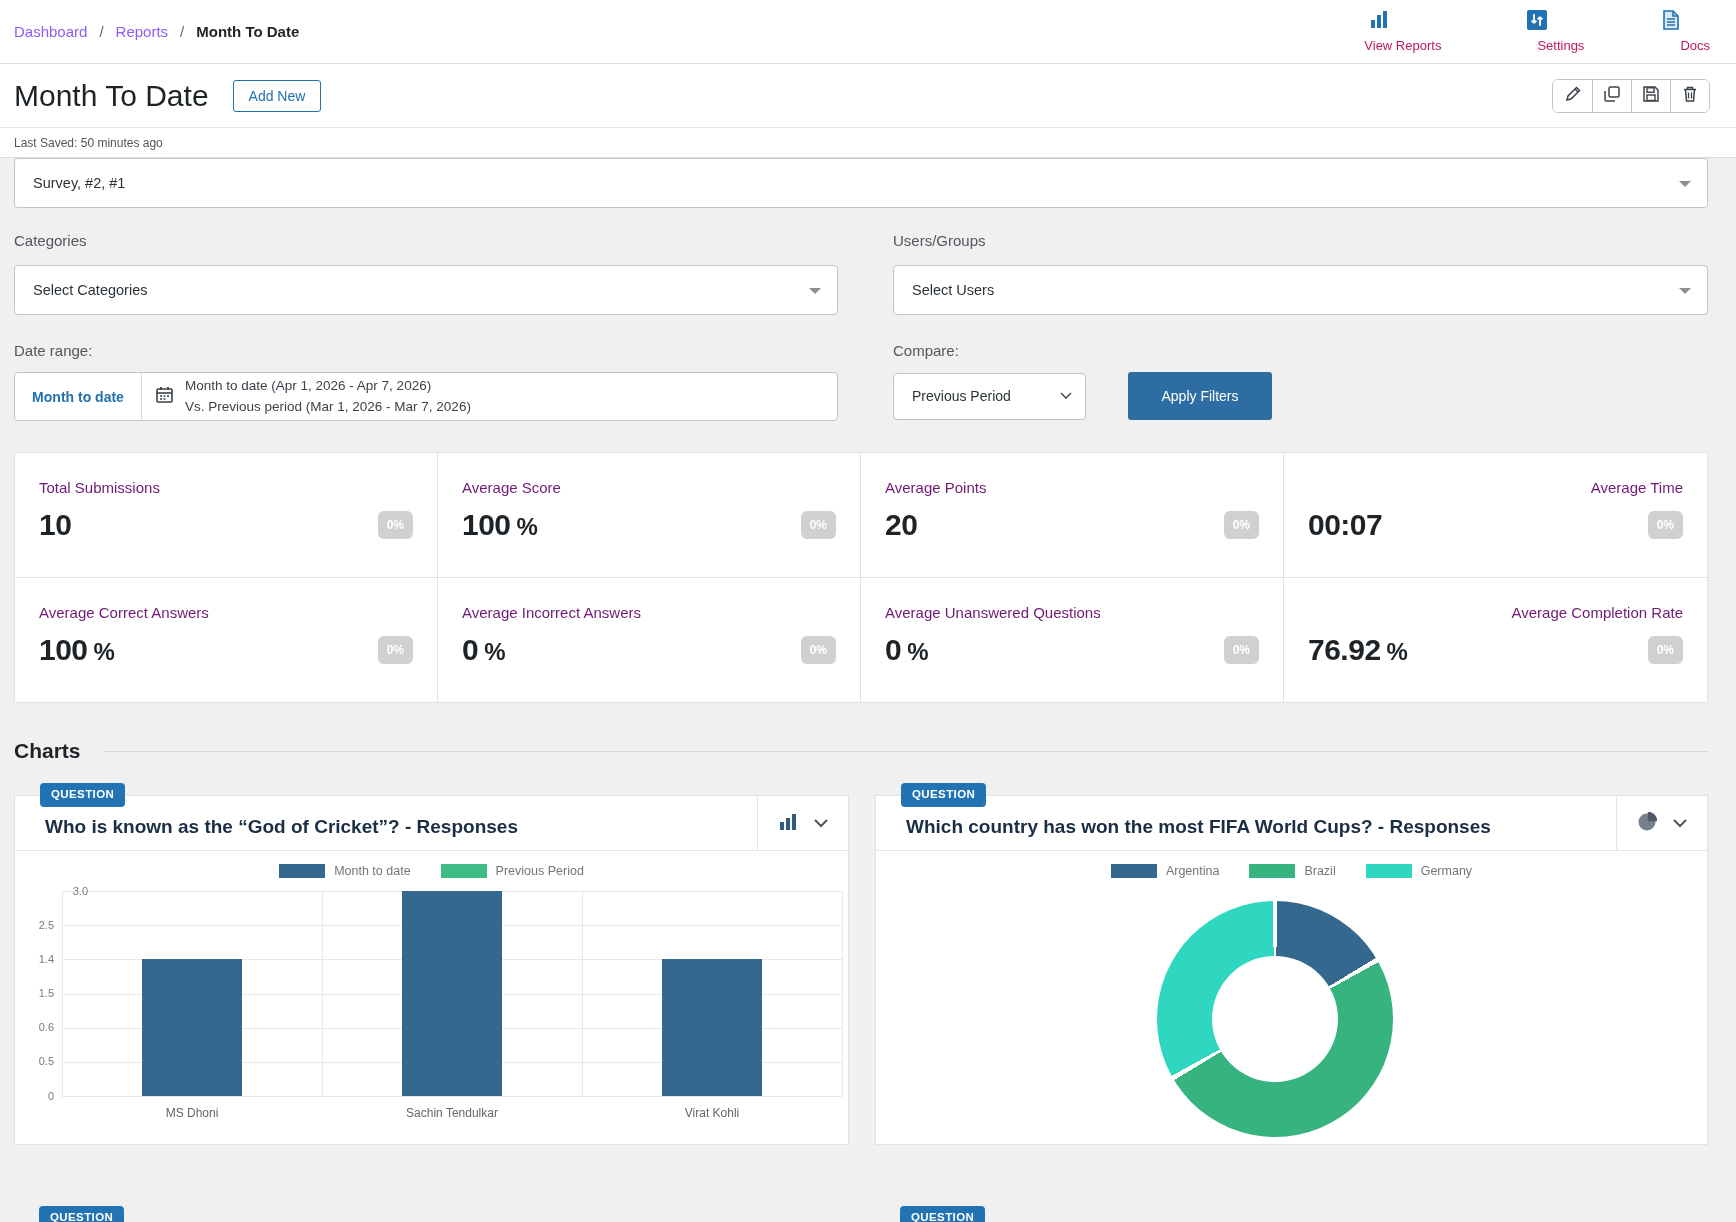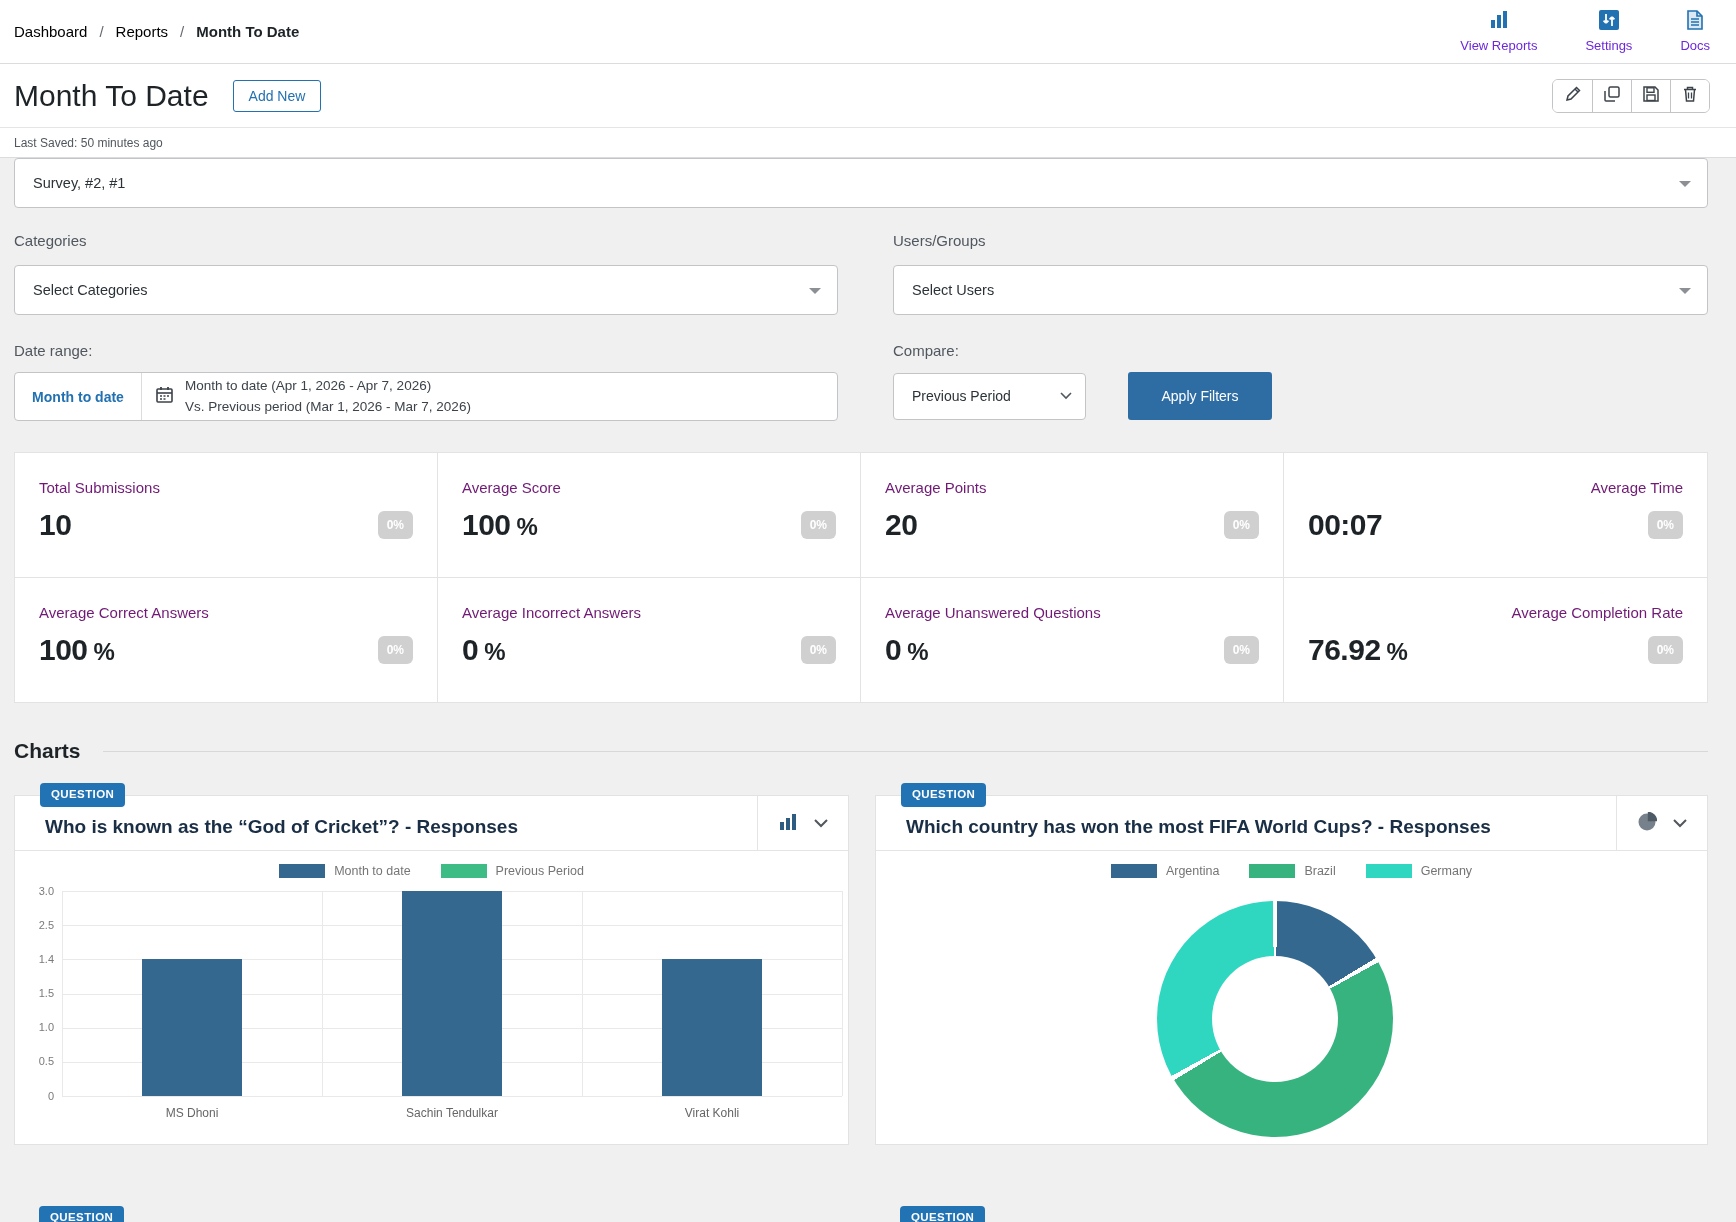--- a/index.html
+++ b/index.html
@@ -2,26 +2,26 @@
 <html><head>
 <meta charset="utf-8">
 <style>
   html,body{margin:0;padding:0;}
   body{font-family:"Liberation Sans",sans-serif;background:#f0f0f1;}
   .page{position:relative;width:1736px;height:1222px;overflow:hidden;background:#f0f0f1;}
 
   
   .topbar{height:64px;background:#fff;border-bottom:1px solid #dcdcde;display:flex;align-items:center;justify-content:space-between;padding:0 26px 0 14px;box-sizing:border-box;}
   .crumbs{display:flex;align-items:center;gap:12px;font-size:15px;}
-  .crumb-link{color:#000000;text-decoration:none;cursor:pointer;}
+  .crumb-link{color:#8b5cf6;text-decoration:none;cursor:pointer;}
   .crumb-sep{color:#646970;}
   .crumb-current{color:#1d2327;font-weight:700;}
   .topnav{display:flex;align-items:flex-start;gap:48px;}
   .topnav-item{display:flex;flex-direction:column;align-items:center;gap:4px;cursor:pointer;}
-  .topnav-item .lbl{font-size:13px;color:#6d28d9;}
+  .topnav-item .lbl{font-size:13px;color:#be185d;margin-left:48px;}
 
   .titlebar{height:64px;background:#fff;border-bottom:1px solid #e5e5e5;display:flex;align-items:center;padding:0 26px 0 14px;box-sizing:border-box;}
   .page-title{font-size:30px;color:#1d2327;font-weight:400;margin-right:24px;}
   .add-new{background:#fff;border:1px solid #2271b1;color:#2271b1;font-size:14px;padding:7px 15px;border-radius:3px;cursor:pointer;font-family:inherit;}
   .spacer{flex:1;}
   .mini-toolbar{display:flex;border:1px solid #c3c4c7;border-radius:6px;background:#fff;overflow:hidden;}
   .mini-toolbar .tbtn{width:39px;height:32px;display:flex;align-items:center;justify-content:center;background:#fff;border:none;border-left:1px solid #c3c4c7;cursor:pointer;padding:0;}
   .mini-toolbar .tbtn:first-child{border-left:none;}
 
   .savedbar{height:29px;background:#fff;border-bottom:1px solid #dcdcde;display:flex;align-items:center;padding-left:14px;font-size:12px;color:#50575e;}
@@ -321,29 +321,29 @@
               <span class="legend-swatch" style="background: rgb(52, 104, 142);"></span>
               <span class="legend-text">Month to date</span>
             </span>
             <span class="legend-item">
               <span class="legend-swatch" style="background: rgb(61, 189, 133);"></span>
               <span class="legend-text">Previous Period</span>
             </span>
           </div>
         <div class="plot-wrap" id="bar-plot">
             <div class="gridline-h" style="top: 0px;"></div>
-            <div class="ytick" style="top: -6.5px;">3.0</div>
+            <div class="ytick" style="top: -6.5px; margin-left: 34px;">3.0</div>
             <div class="gridline-h" style="top: 34.1667px;"></div>
             <div class="ytick" style="top: 27.6667px;">2.5</div>
             <div class="gridline-h" style="top: 68.3333px;"></div>
             <div class="ytick" style="top: 61.8333px;">1.4</div>
             <div class="gridline-h" style="top: 102.5px;"></div>
             <div class="ytick" style="top: 96px;">1.5</div>
             <div class="gridline-h" style="top: 136.667px;"></div>
-            <div class="ytick" style="top: 130.167px;">1.0</div>
+            <div class="ytick" style="top: 130.167px;">0.6</div>
             <div class="gridline-h" style="top: 170.833px;"></div>
             <div class="ytick" style="top: 164.333px;">0.5</div>
             <div class="gridline-h" style="top: 205px;"></div>
             <div class="ytick" style="top: 198.5px;">0</div>
             <div class="gridline-v" style="left: 0px;"></div>
             <div class="gridline-v" style="left: 260px;"></div>
             <div class="gridline-v" style="left: 520px;"></div>
             <div class="gridline-v" style="left: 780px;"></div>
             <div class="bar" style="left: 80px; width: 100px; height: 136.667px; background: rgb(52, 104, 142);"></div>
             <div class="bar" style="left: 340px; width: 100px; height: 205px; background: rgb(52, 104, 142);"></div>

